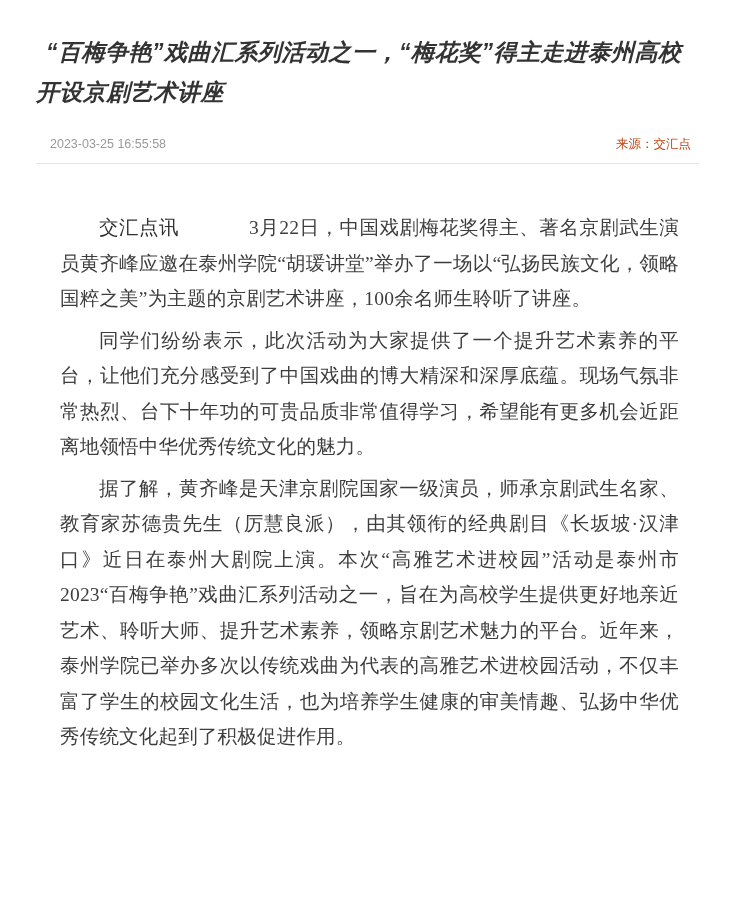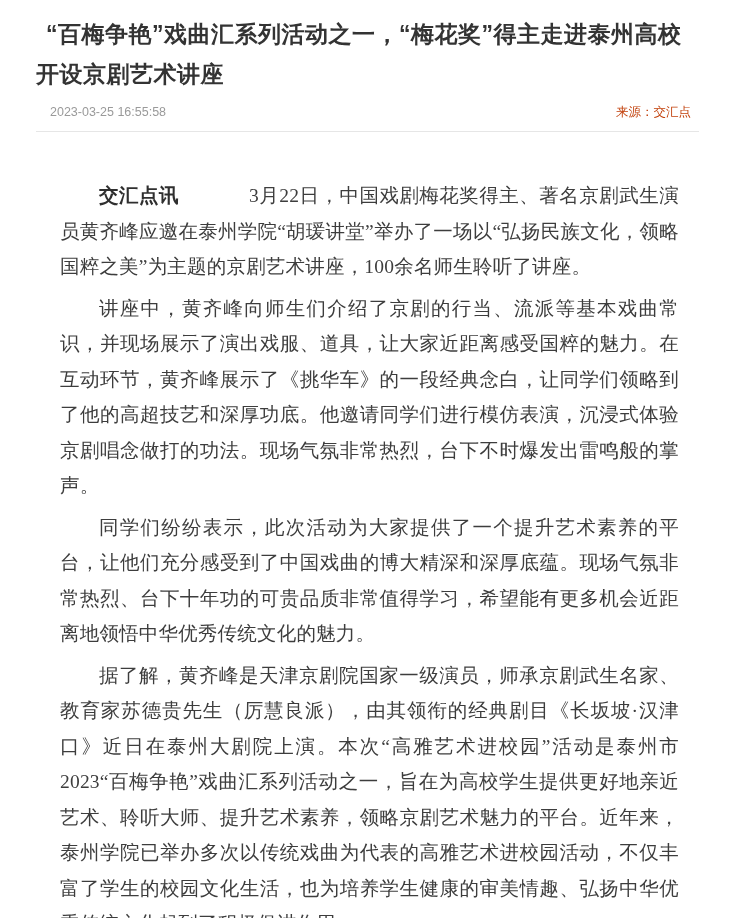--- a/index.html
+++ b/index.html
@@ -16,31 +16,32 @@
   }
   .page {
     width: 735px;
     height: 918px;
     box-sizing: border-box;
     padding: 0 36px;
     position: relative;
   }
   .article-title {
     margin: 0;
-    padding-top: 14px;
+    padding-top: 32px;
     font-family: "Liberation Sans", "DejaVu Sans", sans-serif;
     font-size: 23px;
     font-weight: 700;
     line-height: 40px;
     letter-spacing: 0.5px;
     color: #333333;
     text-indent: 10px;
+    font-style: italic;
   }
   .meta-row {
-    margin-top: 10px;
+    margin-top: 24px;
     display: flex;
     align-items: baseline;
     justify-content: space-between;
     font-family: "Liberation Sans", "DejaVu Sans", sans-serif;
     font-size: 12.5px;
     color: #9a9a9a;
     padding: 0 8px 0 14px;
   }
   .meta-source {
     color: #c2410c;
@@ -58,21 +59,21 @@
   .article-body p {
     margin: 0 0 6px 0;
     font-size: 19.5px;
     line-height: 35.5px;
     text-indent: 2em;
     text-align: justify;
     color: #3d3d3d;
     letter-spacing: 0.2px;
   }
   .lead-label {
-    font-weight: 700;
+    font-weight: 400;
     color: #2f2f2f;
   }
   .byline {
     margin-top: 26px;
     padding: 0 20px 0 24px;
     font-size: 19.5px;
     line-height: 35.5px;
     color: #3d3d3d;
     text-indent: 2em;
   }
@@ -90,18 +91,17 @@
 
   <div class="meta-row">
     <span class="meta-time">2023-03-25 16:55:58</span>
     <span class="meta-source">来源：交汇点</span>
   </div>
 
   <div class="divider"></div>
 
   <div class="article-body">
     <p><span class="lead-label">交汇点讯</span><span class="byline"><span class="sep"></span></span><span>3月22日，中国戏剧梅花奖得主、著名京剧武生演员黄齐峰应邀在泰州学院“胡瑗讲堂”举办了一场以“弘扬民族文化，领略国粹之美”为主题的京剧艺术讲座，100余名师生聆听了讲座。</span></p>
-    <p>讲座中，黄齐峰向师生们介绍了京剧的行当、流派等基本戏曲常识，并现场展示了演出戏服、道具，让大家近距离感受国粹的魅力。在互动环节，黄齐峰展示了《挑华车》的一段经典念白，让同学们领略到了他的高超技艺和深厚功底。他邀请同学们进行模仿表演，沉浸式体验京剧唱念做打的功法。现场气氛非常热烈，台下不时爆发出雷鸣般的掌声。</p>
     <p>同学们纷纷表示，此次活动为大家提供了一个提升艺术素养的平台，让他们充分感受到了中国戏曲的博大精深和深厚底蕴。现场气氛非常热烈、台下十年功的可贵品质非常值得学习，希望能有更多机会近距离地领悟中华优秀传统文化的魅力。</p>
     <p>据了解，黄齐峰是天津京剧院国家一级演员，师承京剧武生名家、教育家苏德贵先生（厉慧良派），由其领衔的经典剧目《长坂坡·汉津口》近日在泰州大剧院上演。本次“高雅艺术进校园”活动是泰州市2023“百梅争艳”戏曲汇系列活动之一，旨在为高校学生提供更好地亲近艺术、聆听大师、提升艺术素养，领略京剧艺术魅力的平台。近年来，泰州学院已举办多次以传统戏曲为代表的高雅艺术进校园活动，不仅丰富了学生的校园文化生活，也为培养学生健康的审美情趣、弘扬中华优秀传统文化起到了积极促进作用。</p>
   </div>
 
 </div>
 
 </body></html>

